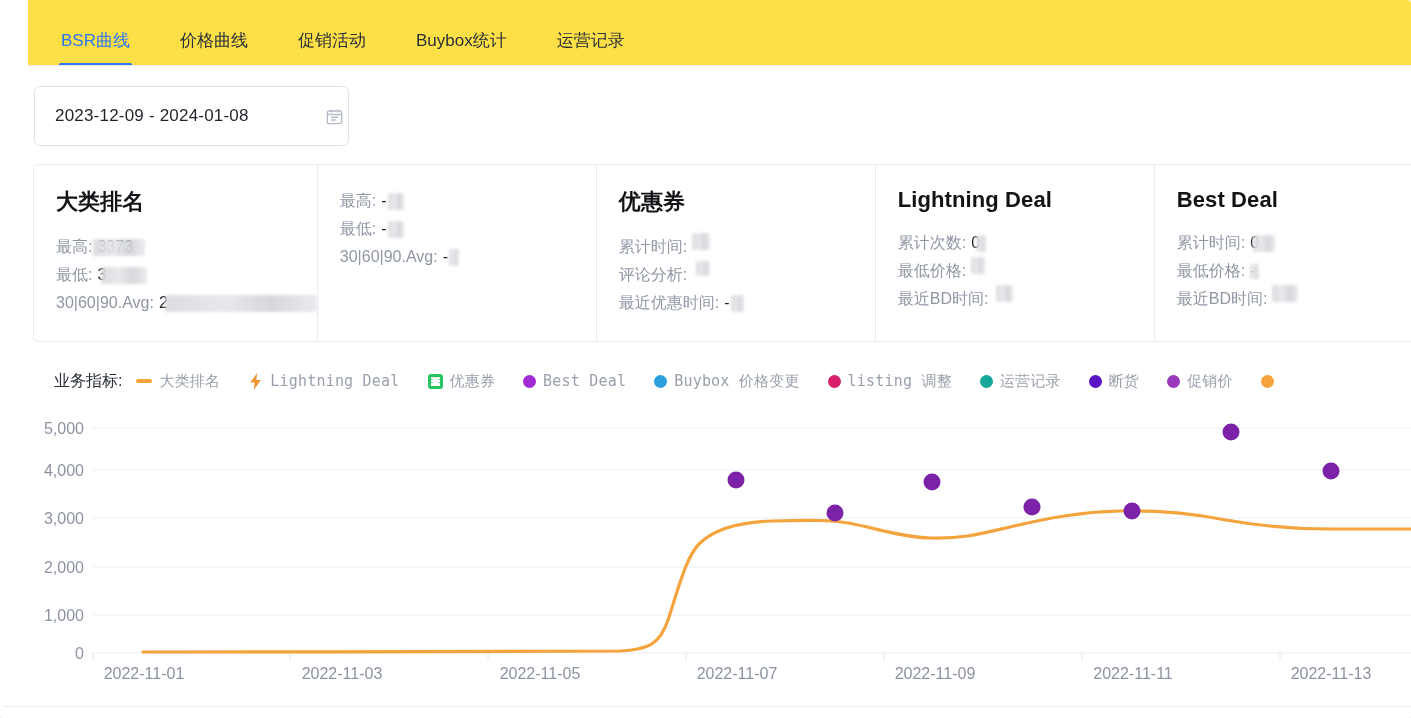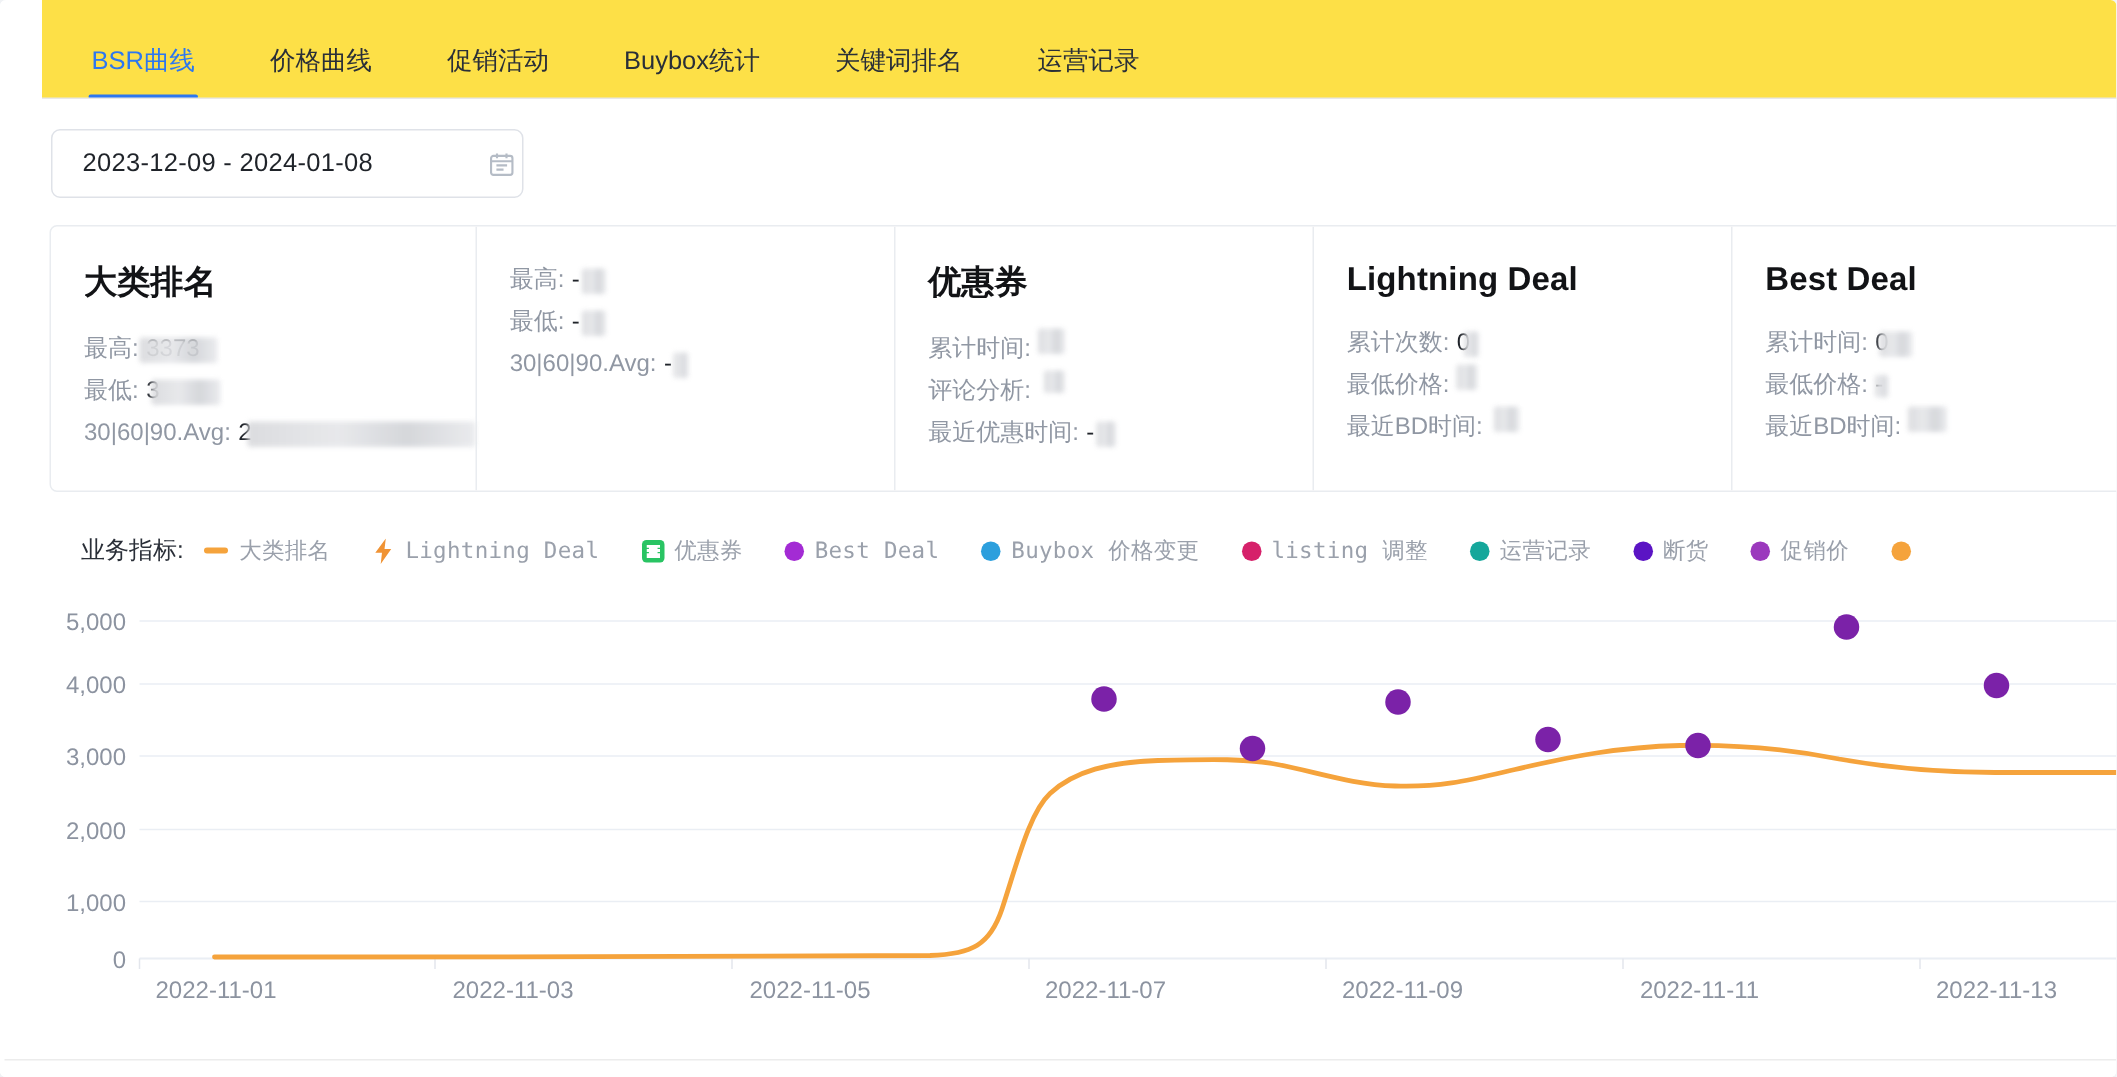--- a/index.html
+++ b/index.html
@@ -54,21 +54,21 @@
     border-radius: 2px;
   }
 
   
   .datewrap { padding: 20px 0 0 34px; }
   .datepicker {
     display: inline-flex;
     align-items: center;
     justify-content: space-between;
     width: 315px;
-    height: 46px;
+    height: 60px;
     border: 1px solid #dfe2e8;
     border-radius: 6px;
     background: #fff;
     padding: 0 4px 0 20px;
     cursor: pointer;
   }
   .date-text {
     font-size: 17px;
     color: #1f2329;
     letter-spacing: 0.2px;
@@ -167,21 +167,20 @@
 </head>
 <body>
 
 <div class="page">
 
   <div class="tabbar">
     <div class="tab active"><span>BSR曲线</span></div>
     <div class="tab"><span>价格曲线</span></div>
     <div class="tab"><span>促销活动</span></div>
     <div class="tab"><span>Buybox统计</span></div>
-    <div class="tab"><span>关键词排名</span></div>
     <div class="tab"><span>运营记录</span></div>
   </div>
 
   <div class="datewrap">
     <div class="datepicker">
       <span class="date-text">2023-12-09 - 2024-01-08</span>
       <span class="cal-icon">
         <svg viewBox="0 0 24 24" width="19" height="19" fill="none" stroke="#b5bcc6" stroke-width="1.8">
           <rect x="3" y="5" width="18" height="16" rx="2"></rect>
           <path d="M3 9.5h18M8 3v4M16 3v4M7.5 13h9M7.5 16.5h6"></path>

